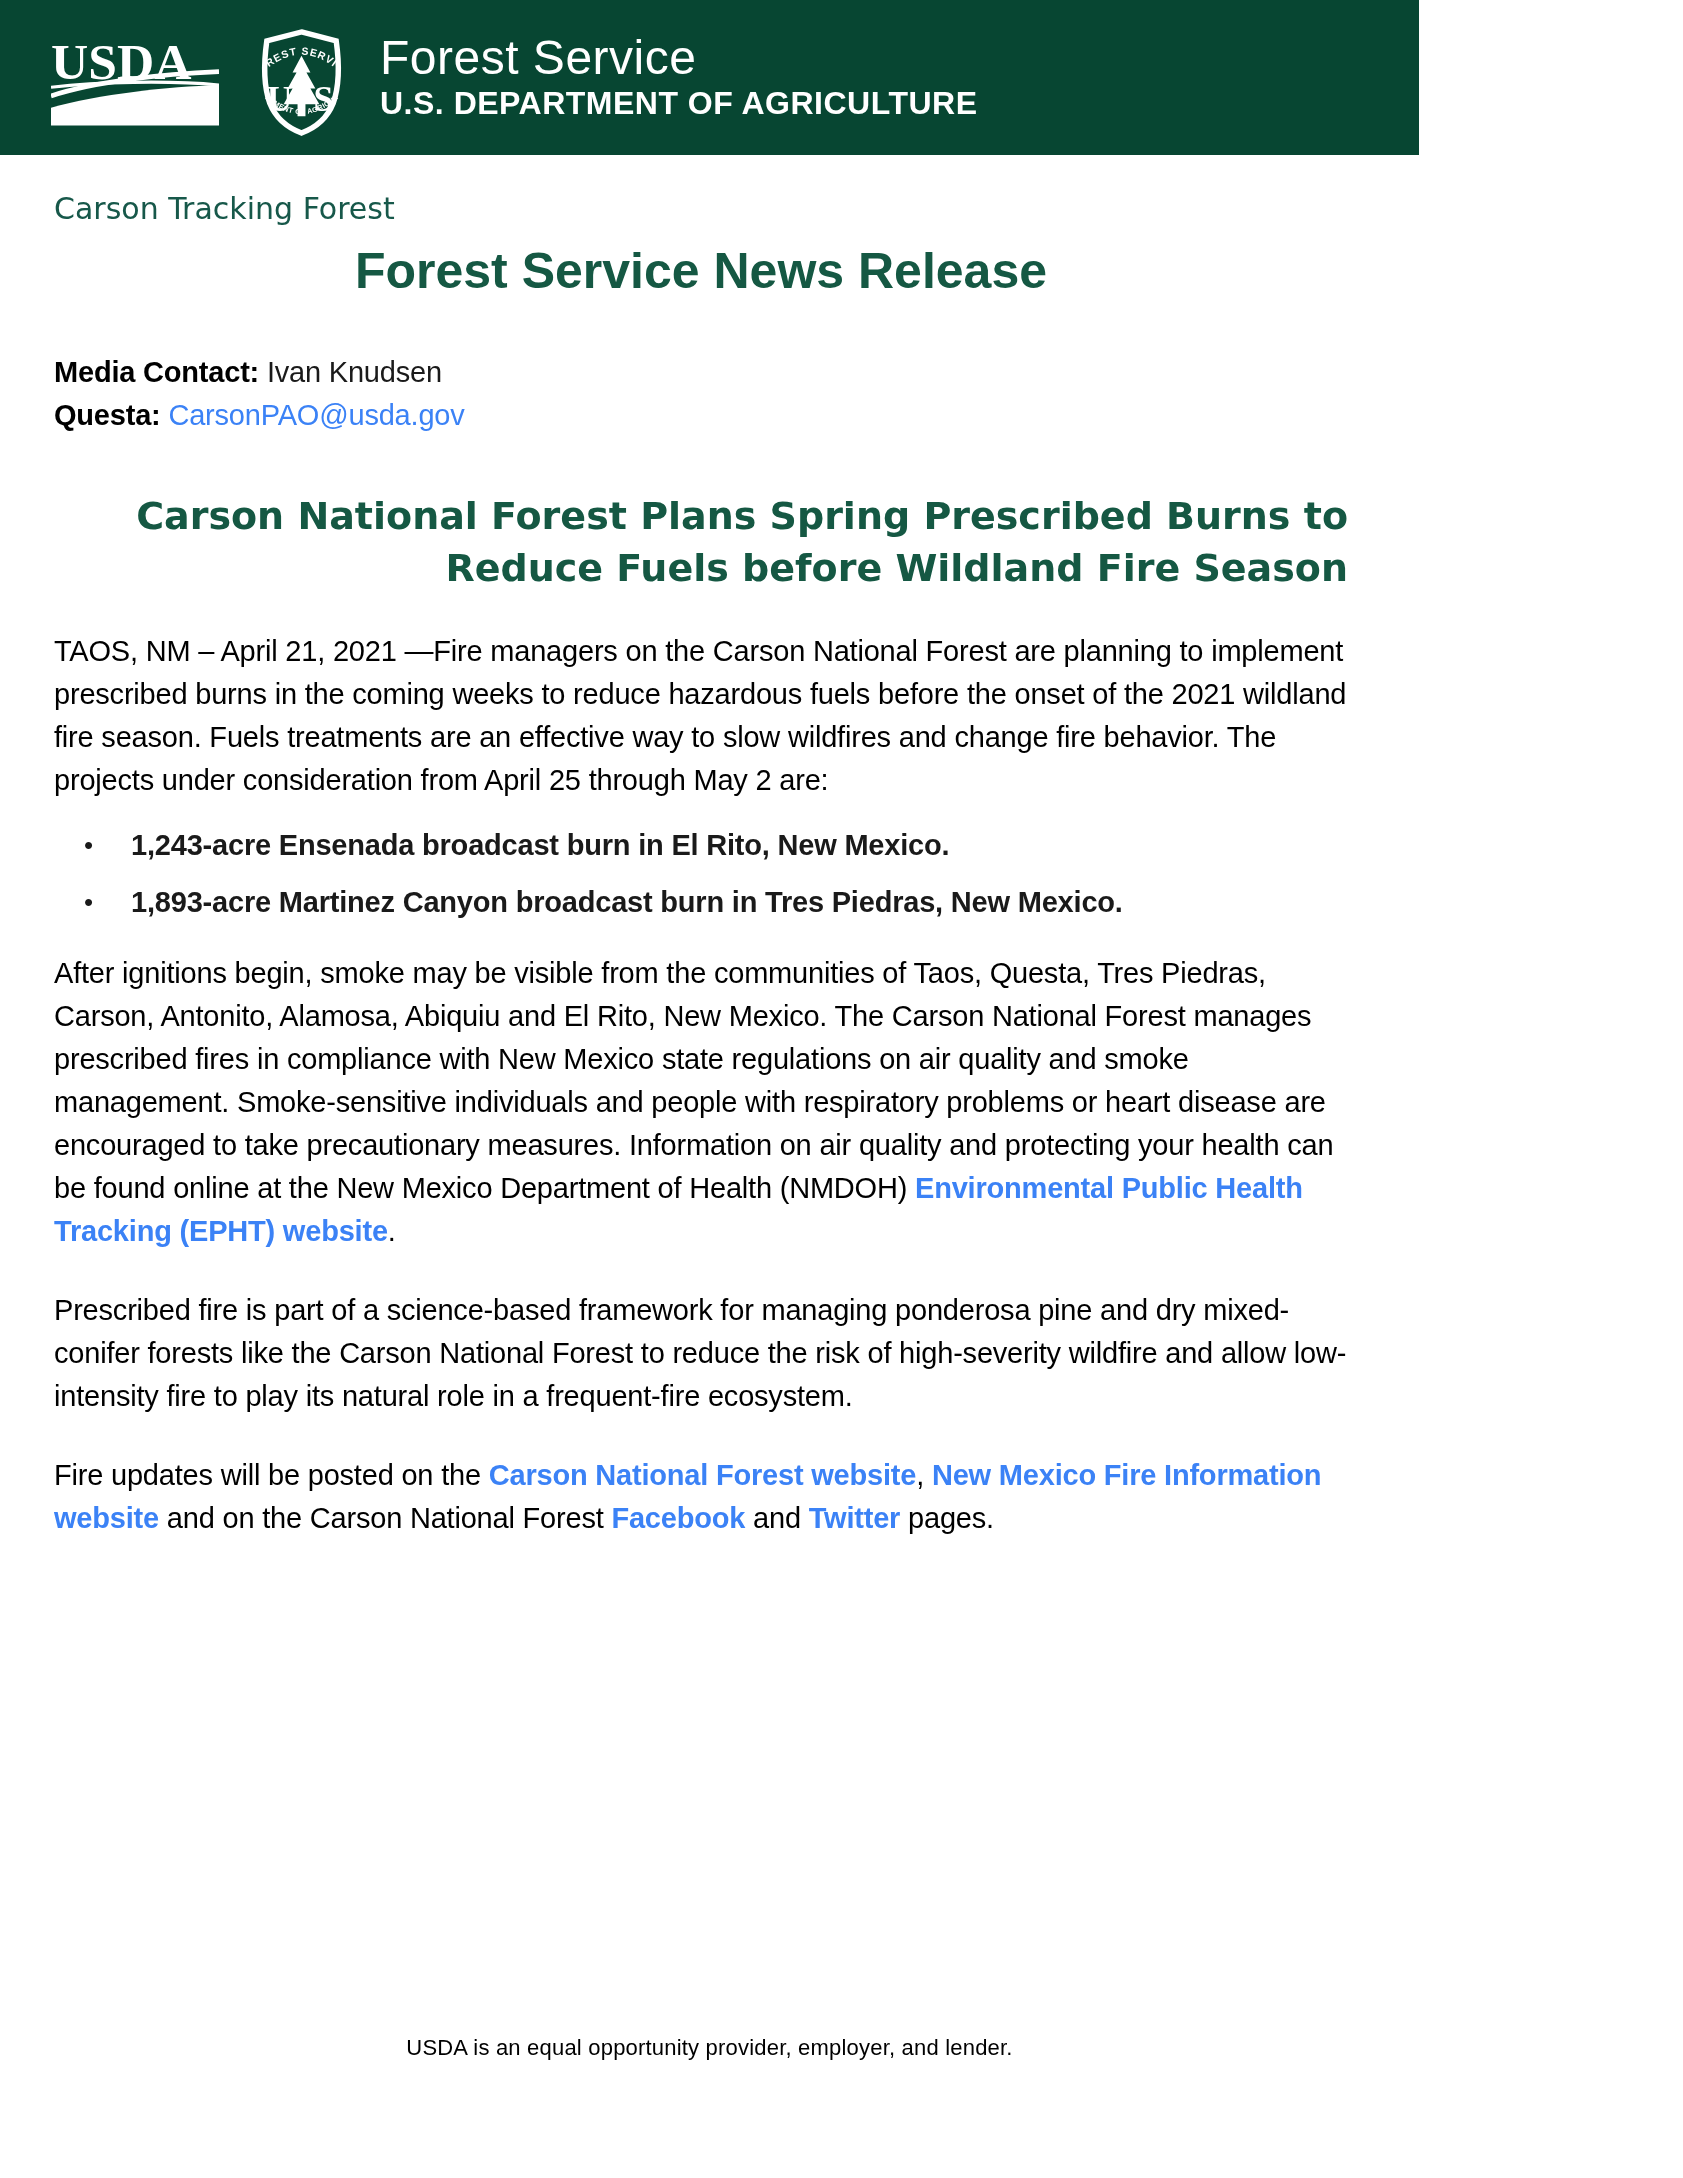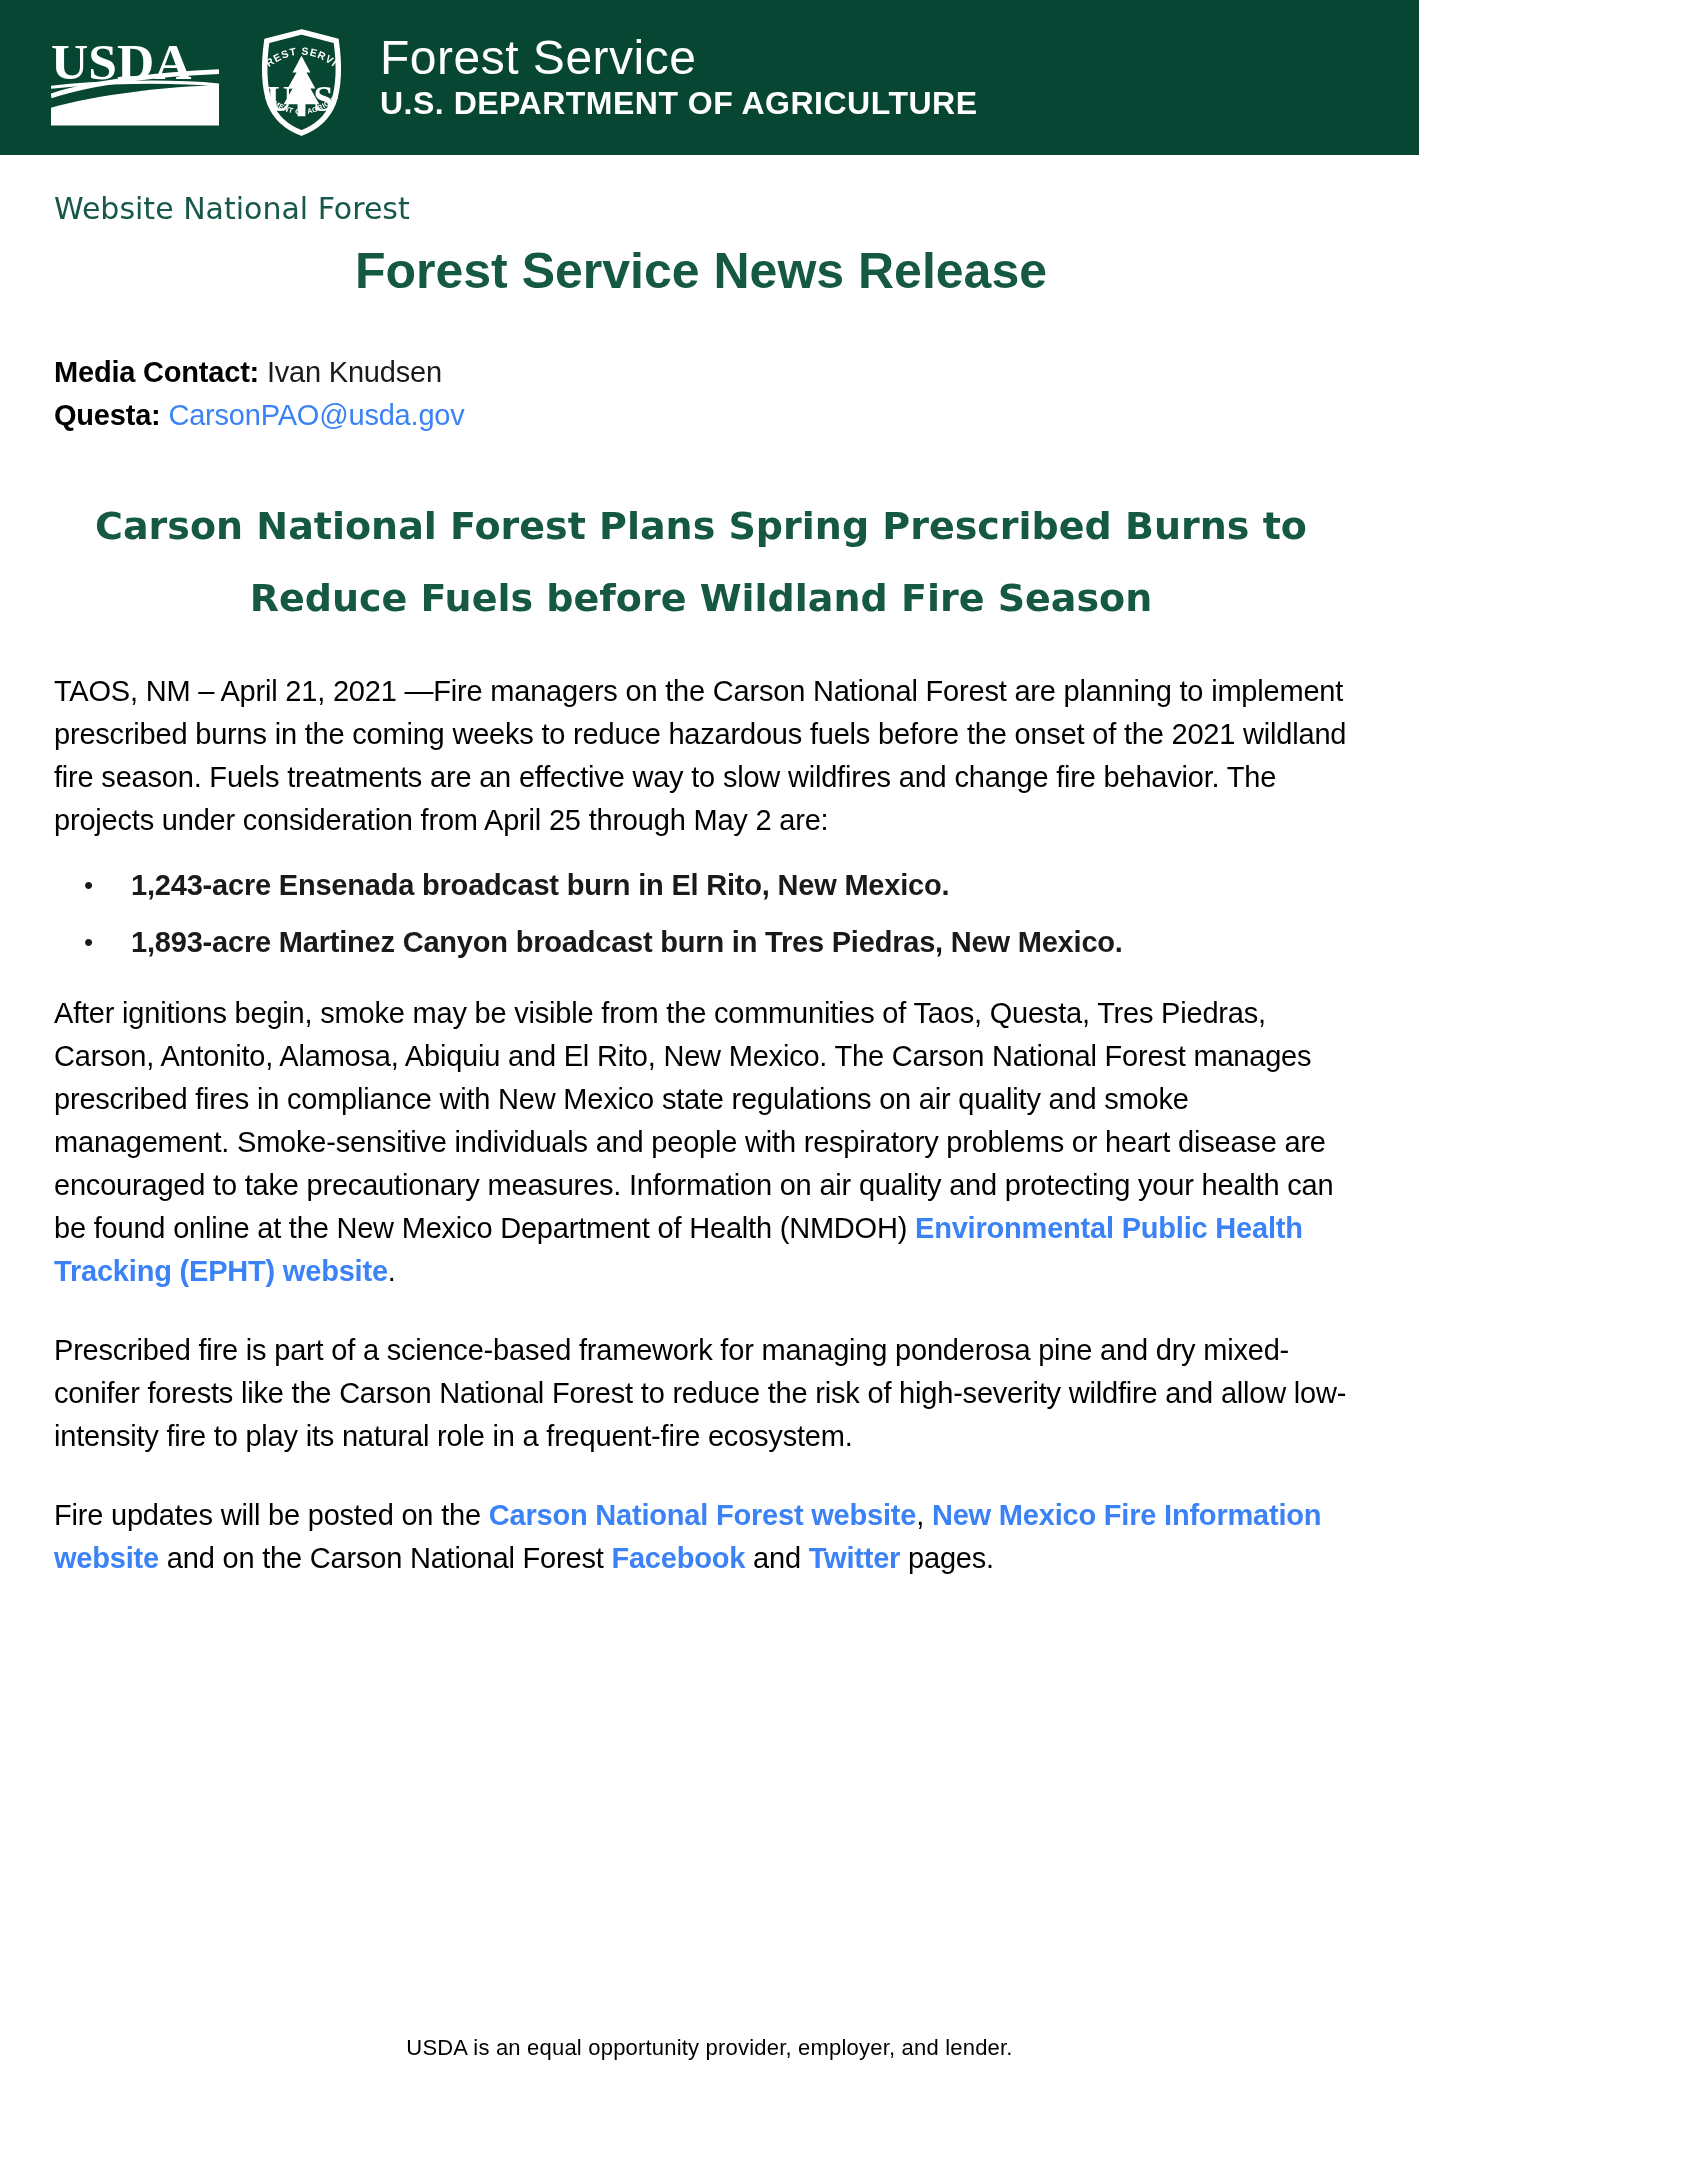--- a/index.html
+++ b/index.html
@@ -61,25 +61,25 @@
   .contact{
     margin-top:51px;
     font-size:29px;
     line-height:43px;
     letter-spacing:-0.2px;
   }
   .contact .lbl{font-weight:bold;color:#000000;}
   .headline{
     margin:53px auto 0 auto;
     max-width:1445px;
-    text-align:center;
+    text-align:right;
     font-family:"DejaVu Sans", sans-serif;
     font-weight:bold;
     font-size:38px;
-    line-height:72px;
+    line-height:52px;
     color:#155843;
   }
   .para{
     margin:36px 0 0 0;
     font-size:29px;
     line-height:43px;
     letter-spacing:-0.2px;
     color:#000000;
   }
   .para .bold{font-weight:normal;}
@@ -153,21 +153,21 @@
     </svg>
 
     <div class="banner-text">
       <div class="banner-agency">Forest Service</div>
       <div class="banner-dept">U.S. DEPARTMENT OF AGRICULTURE</div>
     </div>
   </div>
 
   <div class="content">
 
-    <div class="forest-name">Website National Forest</div>
+    <div class="forest-name">Carson Tracking Forest</div>
 
     <div class="release-title">Forest Service News Release</div>
 
     <div class="contact">
       <div><span class="lbl">Media Contact:</span><span> Ivan Knudsen</span></div>
       <div><span class="lbl">Questa: </span><a class="link">CarsonPAO@usda.gov</a></div>
     </div>
 
     <div class="headline">Carson National Forest Plans Spring Prescribed Burns to Reduce Fuels before Wildland Fire Season</div>
 

